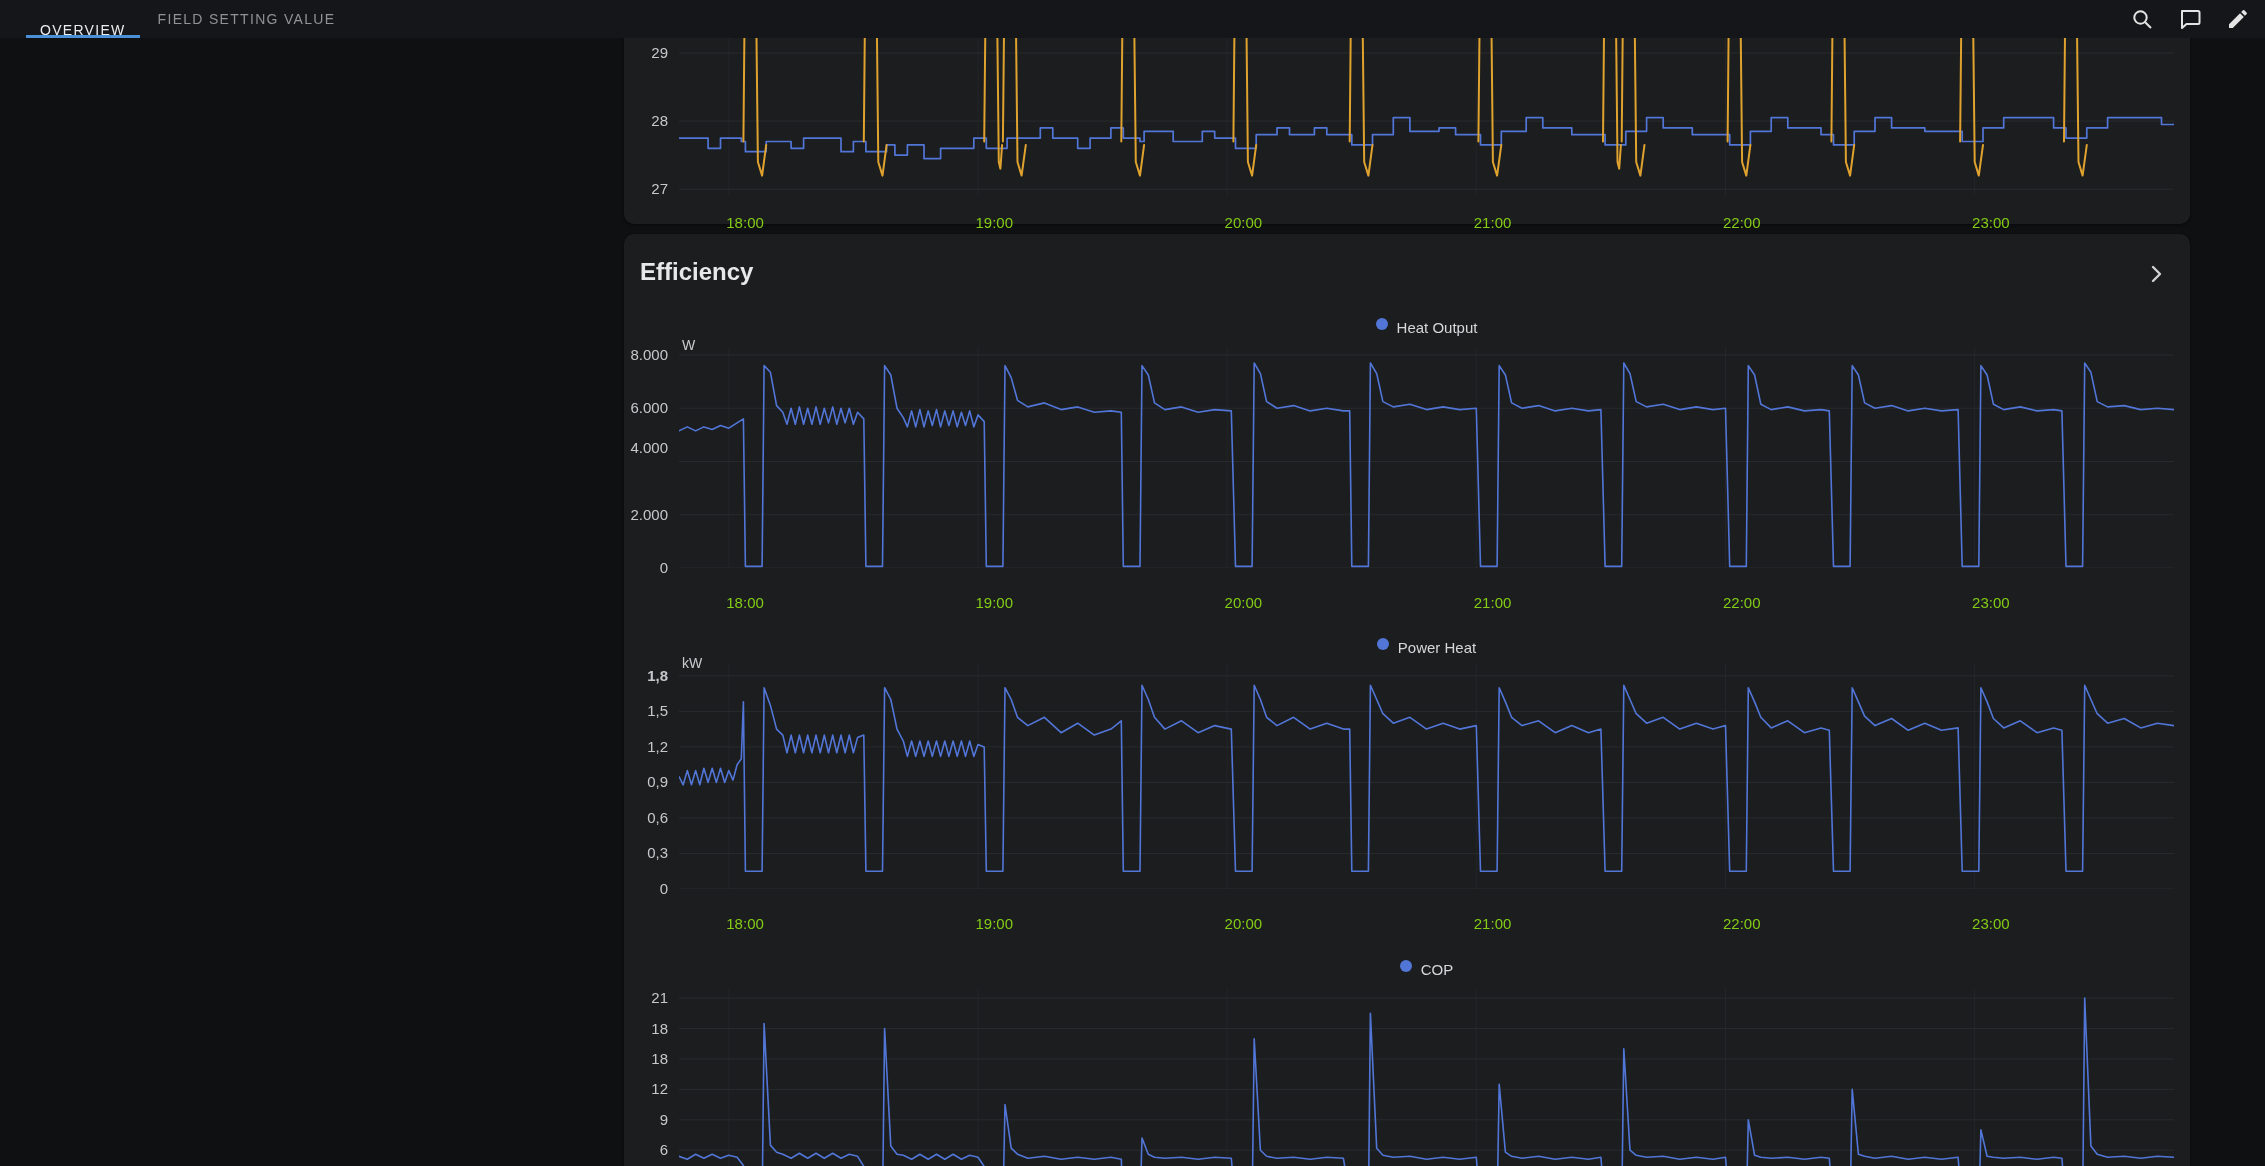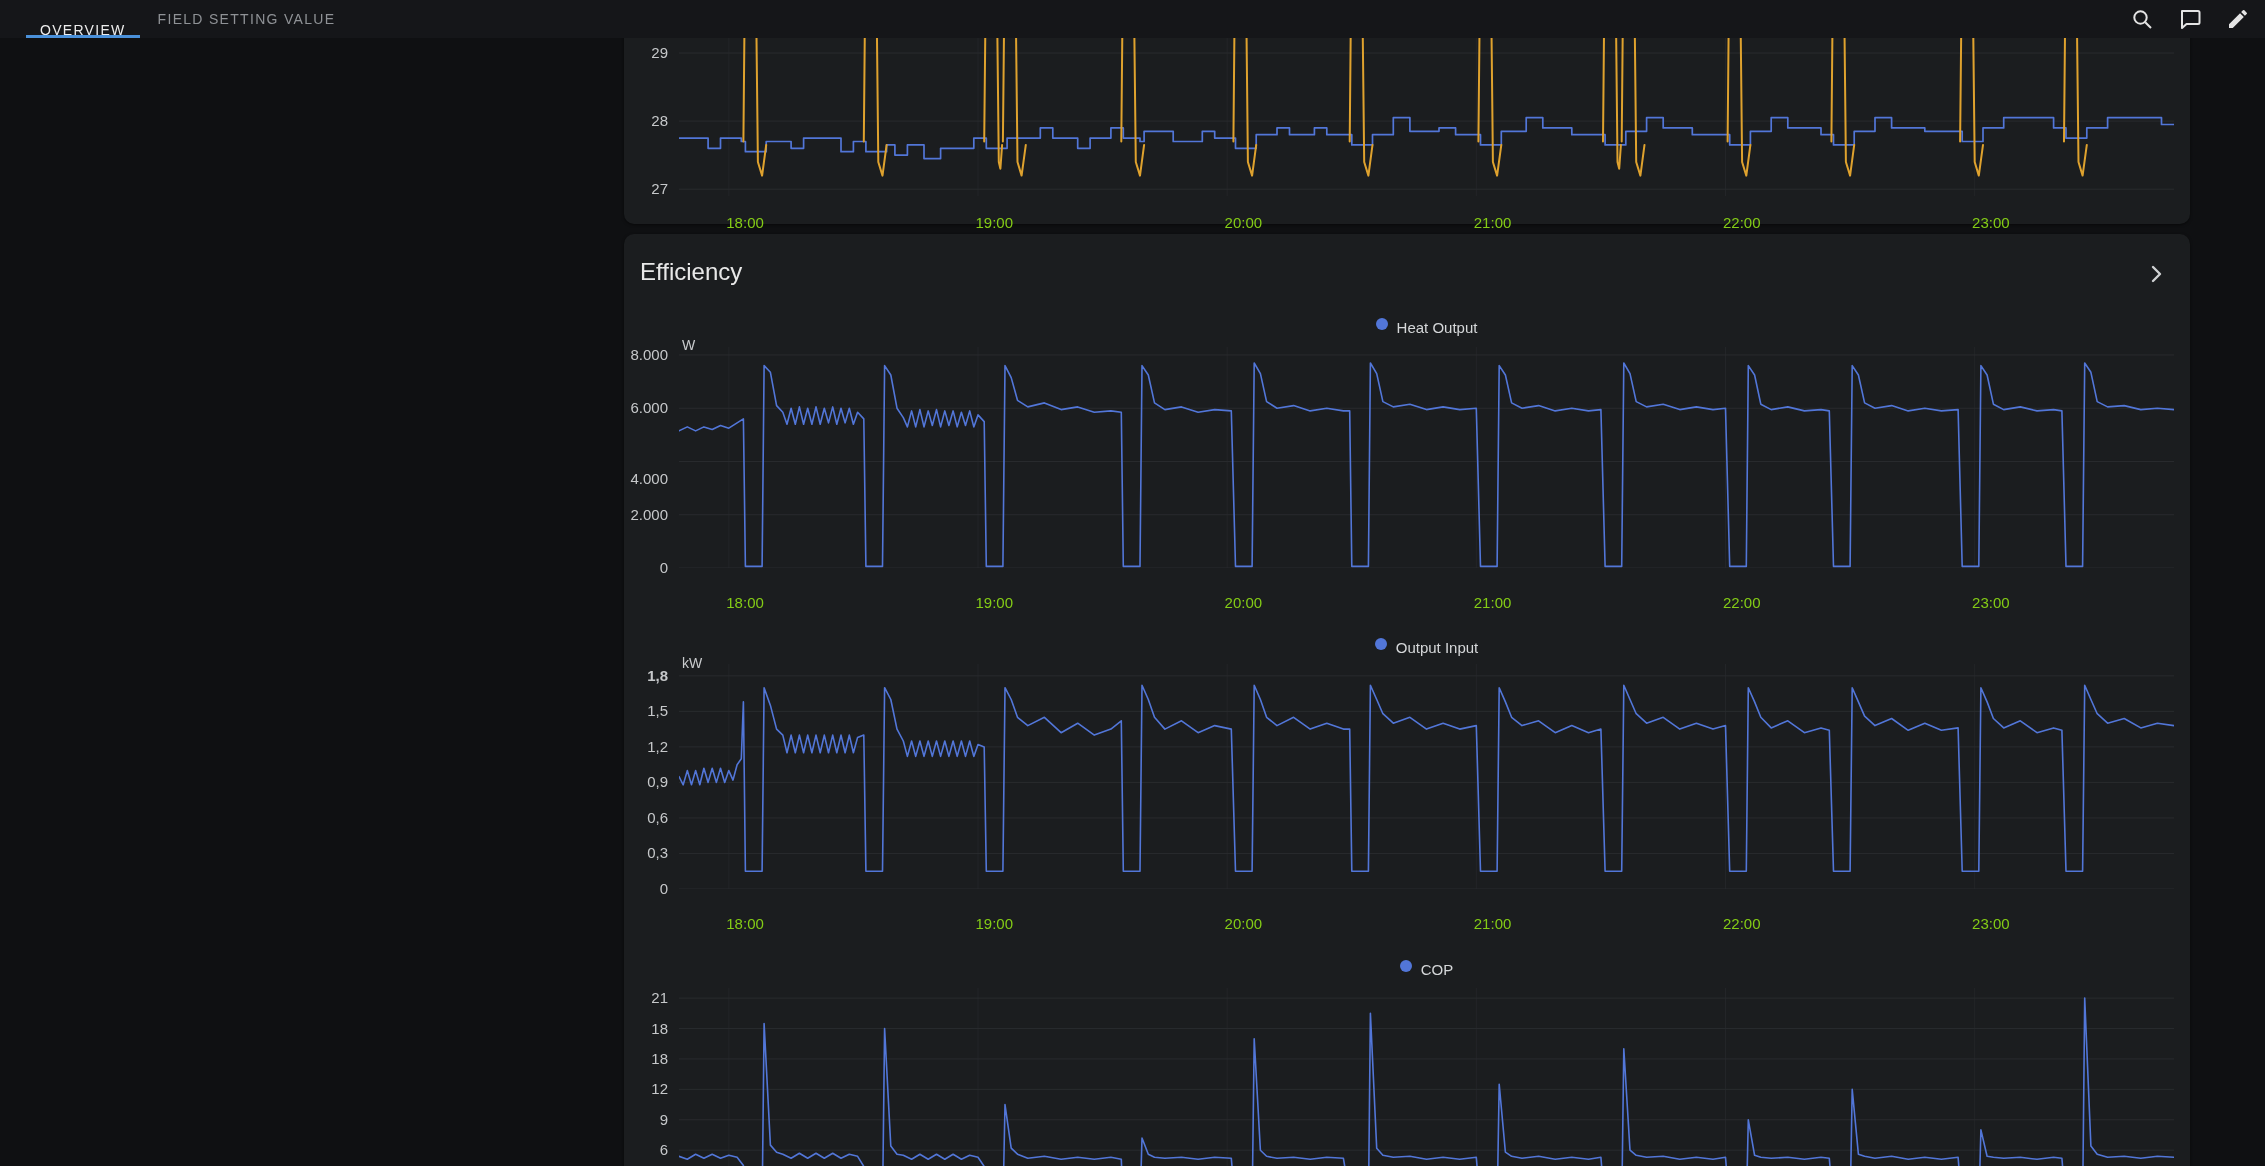--- a/index.html
+++ b/index.html
@@ -19,21 +19,21 @@
   .iconbtn{width:26px;height:26px;background:none;border:none;padding:0;cursor:pointer;
     display:flex;align-items:center;justify-content:center;color:#e4e4e4;}
   .iconbtn svg{display:block;}
 
   
   .card{position:absolute;left:624px;width:1566px;background:#1b1d1f;border-radius:10px;
     box-shadow:0 1px 3px rgba(0,0,0,.5);}
   .card-temp{top:-64px;height:288px;}
   .card-eff{top:234px;height:1100px;}
 
-  .card-title{position:absolute;left:16px;top:24px;font-size:24px;color:#e8e8e8;font-weight:400;}
+  .card-title{position:absolute;left:16px;top:24px;font-size:24px;color:#e8e8e8;font-weight:700;}
   .chev-btn{position:absolute;right:20px;top:26px;width:28px;height:28px;background:none;
     border:none;padding:0;color:#cfd1d3;cursor:pointer;display:flex;align-items:center;justify-content:center;}
 
   
   .chart{position:absolute;left:0;width:1270px;}
   .chart .plot{position:absolute;left:55px;top:0;width:1495px;overflow:hidden;}
   .chart .ylabels{position:absolute;left:0;top:0;width:50px;}
   .chart .xlabels{position:absolute;left:55px;width:1495px;height:18px;}
   .ytick{position:absolute;right:6px;font-size:15px;color:#c6c8ca;line-height:18px;white-space:nowrap;}
   .xtick{position:absolute;top:12px;width:70px;text-align:right;font-size:15px;color:#84cc16;}
@@ -104,21 +104,21 @@
 
     <div class="legend" style="top:80px;">
       <span class="dot" style="background: rgb(82, 118, 216);"></span>
       <span class="legend-label">Heat Output</span>
     </div>
     <div class="unit" style="left:58px;top:103px;">W</div>
     <div class="chart" style="top:113px;height:221px;">
       <div class="ylabels" style="height:221px;">
           <span class="ytick" style="top: -1.01205px;">8.000</span>
           <span class="ytick" style="top: 52.241px;">6.000</span>
-          <span class="ytick" style="top: 123px; margin-left: 44px;">4.000</span>
+          <span class="ytick" style="top: 92px; margin-left: 44px;">4.000</span>
           <span class="ytick" style="top: 158.747px;">2.000</span>
           <span class="ytick" style="top: 212px;">0</span>
         </div>
       <div class="plot" style="height:221px;">
           <svg width="1495" height="221" viewBox="0 0 1495 221" style="display: block;">
             <line x1="49.833333333333336" x2="49.833333333333336" y1="0" y2="221" stroke="#232528"></line>
             <line x1="299" x2="299" y1="0" y2="221" stroke="#232528"></line>
             <line x1="548.1666666666666" x2="548.1666666666666" y1="0" y2="221" stroke="#232528"></line>
             <line x1="797.3333333333334" x2="797.3333333333334" y1="0" y2="221" stroke="#232528"></line>
             <line x1="1046.5" x2="1046.5" y1="0" y2="221" stroke="#232528"></line>
@@ -136,21 +136,21 @@
           <span class="xtick" style="left: 264px;">19:00</span>
           <span class="xtick" style="left: 513.167px;">20:00</span>
           <span class="xtick" style="left: 762.333px;">21:00</span>
           <span class="xtick" style="left: 1011.5px;">22:00</span>
           <span class="xtick" style="left: 1260.67px;">23:00</span>
         </div>
     </div>
 
     <div class="legend" style="top:400px;">
       <span class="dot" style="background: rgb(82, 118, 216);"></span>
-      <span class="legend-label">Output Input</span>
+      <span class="legend-label">Power Heat</span>
     </div>
     <div class="unit" style="left:58px;top:421px;">kW</div>
     <div class="chart" style="top:430px;height:225px;">
       <div class="ylabels" style="height:225px;">
           <span class="ytick" style="top: 2.84211px; font-weight: bold;">1,8</span>
           <span class="ytick" style="top: 38.3684px;">1,5</span>
           <span class="ytick" style="top: 73.8947px;">1,2</span>
           <span class="ytick" style="top: 109.421px;">0,9</span>
           <span class="ytick" style="top: 144.947px;">0,6</span>
           <span class="ytick" style="top: 180.474px;">0,3</span>

